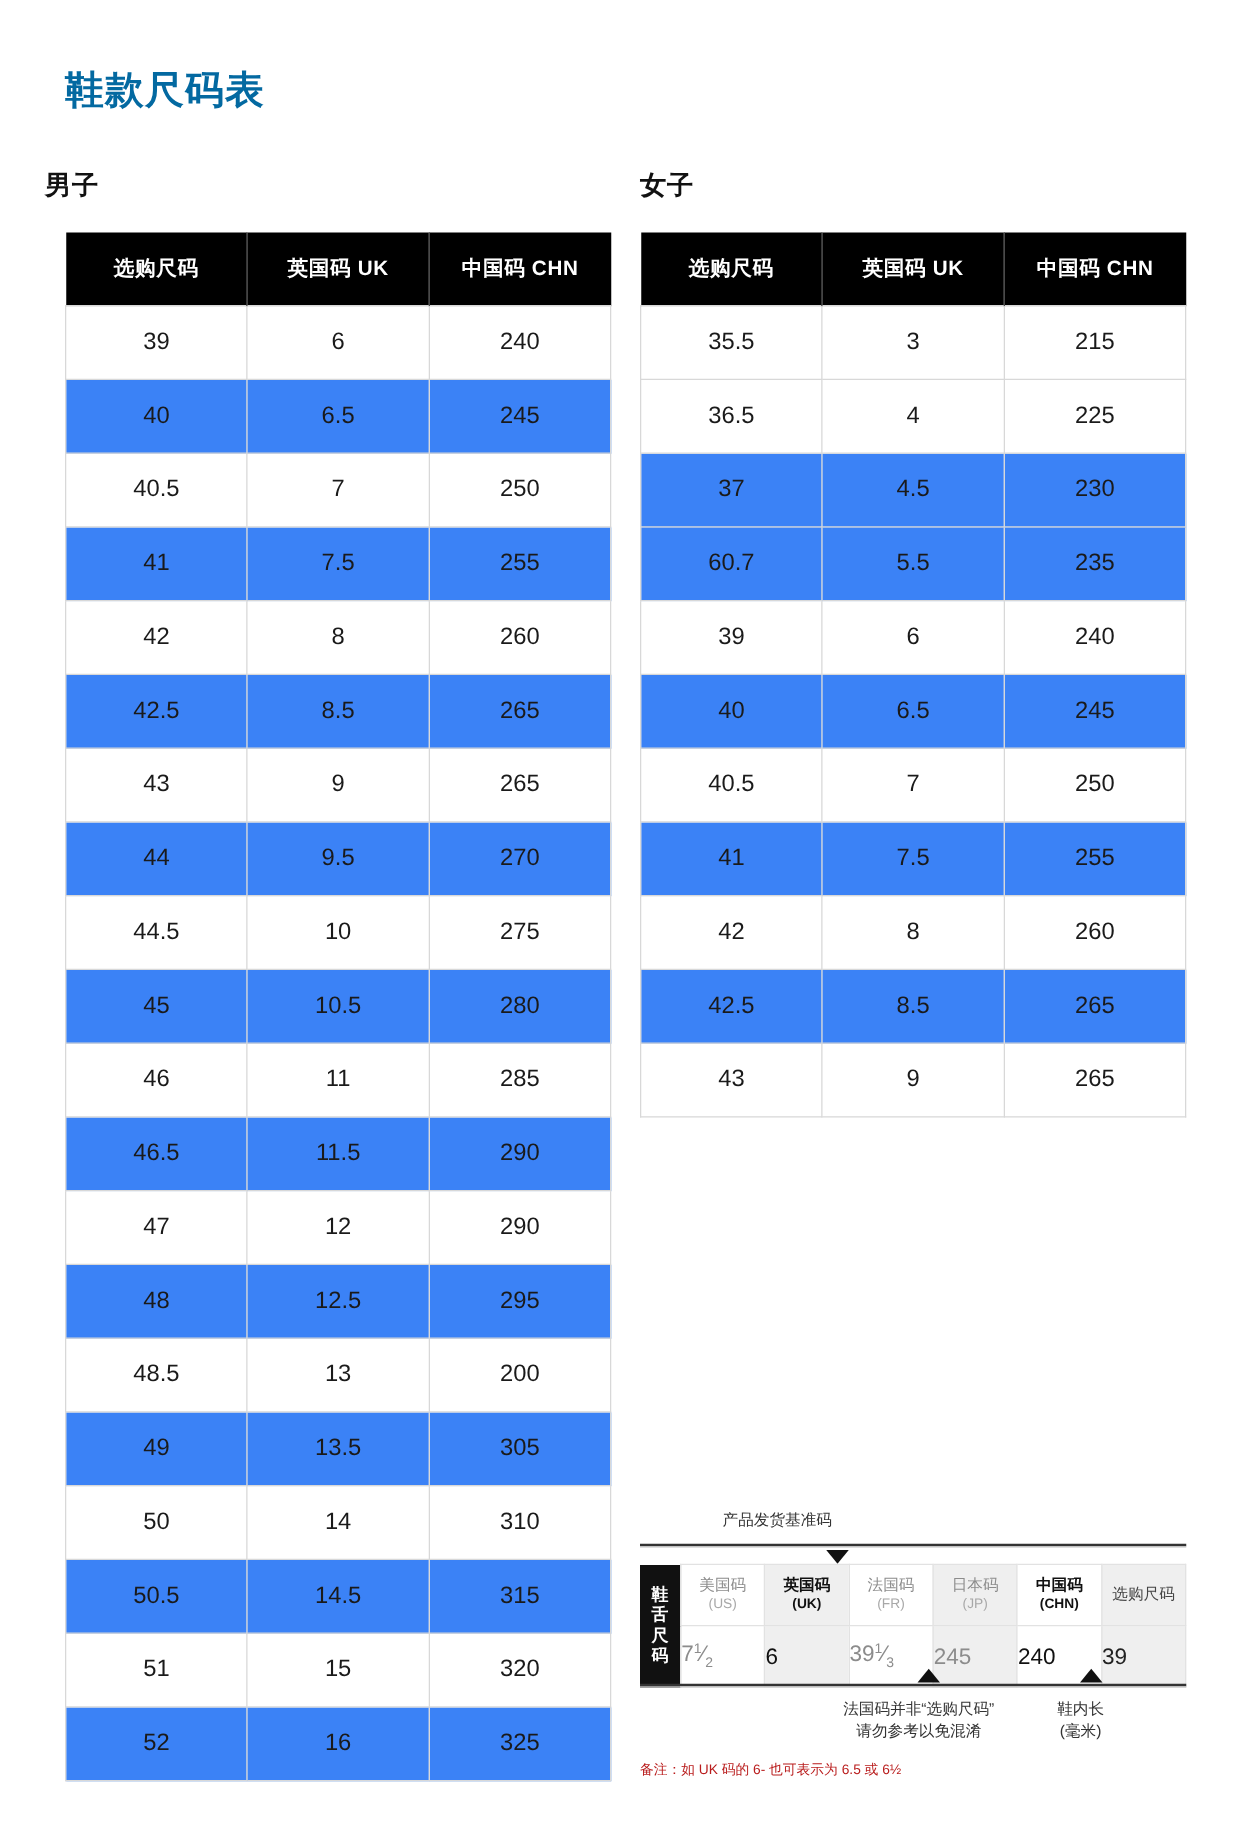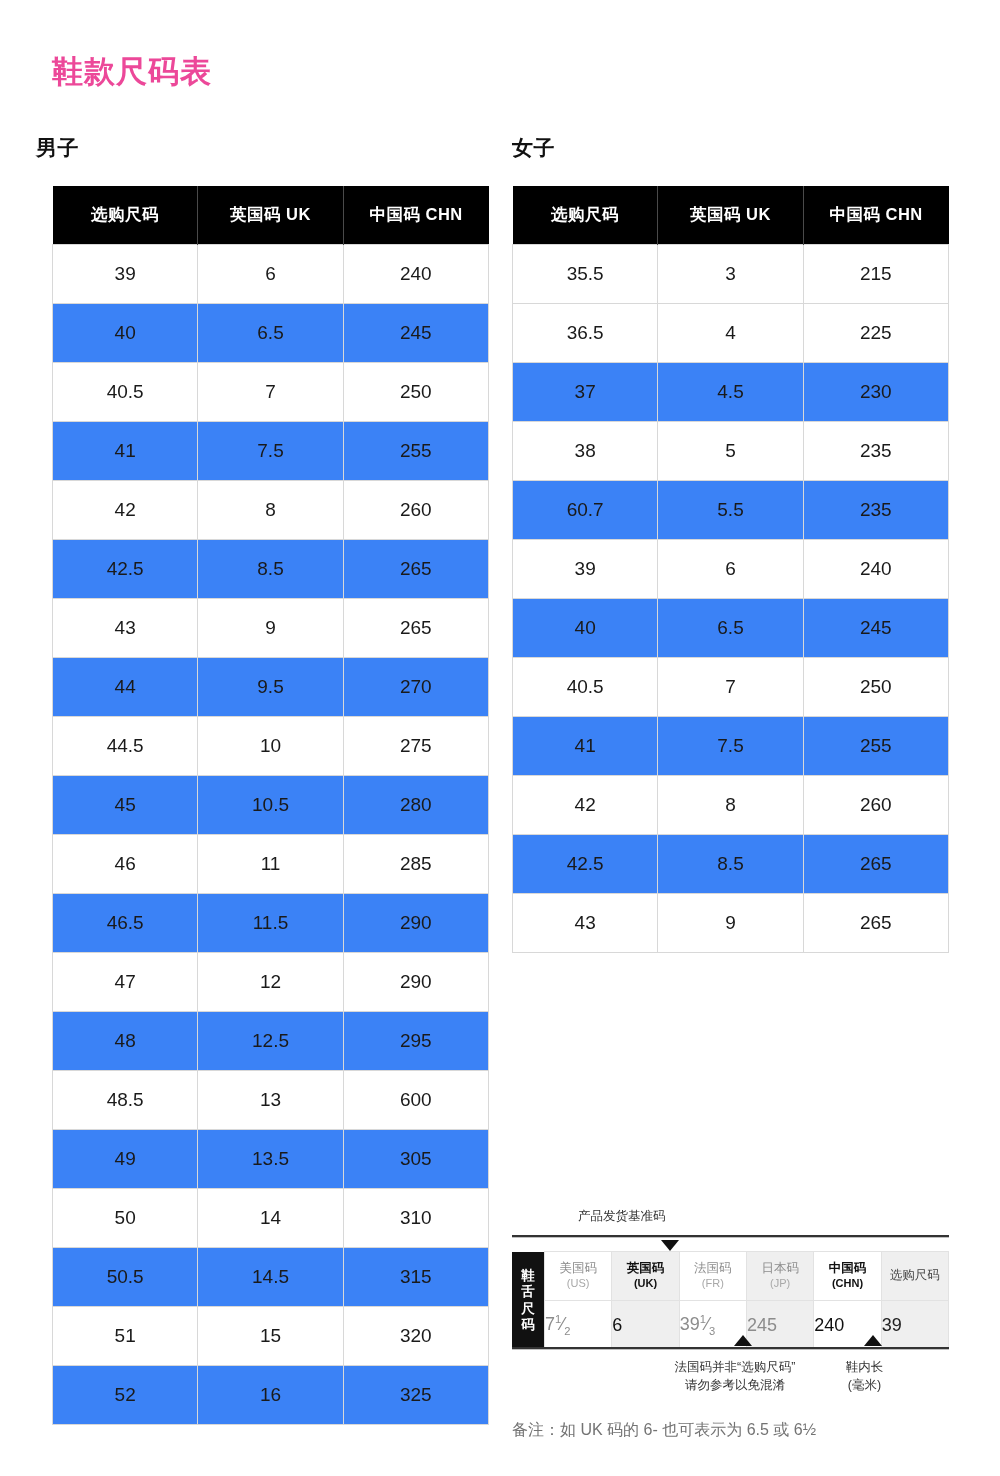--- a/index.html
+++ b/index.html
@@ -23,21 +23,21 @@
   }
 
   
   .page-title {
     position: absolute;
     left: 52px;
     top: 32px;
     font-size: 31px;
     font-weight: bold;
     letter-spacing: 1px;
-    color: #ec4899;
+    color: #0369a1;
     line-height: 1.2;
   }
 
   
   .section-title {
     position: absolute;
     font-size: 21px;
     font-weight: bold;
     color: #111111;
     letter-spacing: .5px;
@@ -193,24 +193,23 @@
     line-height: 1.45;
     color: #333333;
   }
   .legend-note.fr  { left: 128px; top: 150px; width: 190px; }
   .legend-note.chn { left: 300px; top: 150px; width: 105px; }
 
   .remark {
     position: absolute;
     left: 0px;
     top: 200px;
-    font-size: 16px;
-    color: #737373;
+    font-size: 11px;
+    color: #b91c1c;
     white-space: nowrap;
-    margin-top: 12px;
   }
 </style>
 </head>
 <body>
 
 <div class="page">
 
   <h1 class="page-title">鞋款尺码表</h1>
 
   <div class="section-title men">男子</div>
@@ -289,21 +288,21 @@
           <td>290</td>
         </tr>
         <tr class="even">
           <td>48</td>
           <td>12.5</td>
           <td>295</td>
         </tr>
         <tr class="odd">
           <td>48.5</td>
           <td>13</td>
-          <td>600</td>
+          <td>200</td>
         </tr>
         <tr class="even">
           <td>49</td>
           <td>13.5</td>
           <td>305</td>
         </tr>
         <tr class="odd">
           <td>50</td>
           <td>14</td>
           <td>310</td>
@@ -343,25 +342,20 @@
         </tr>
         <tr class="odd">
           <td>36.5</td>
           <td>4</td>
           <td>225</td>
         </tr>
         <tr class="even">
           <td>37</td>
           <td>4.5</td>
           <td>230</td>
-        </tr>
-        <tr class="odd">
-          <td>38</td>
-          <td>5</td>
-          <td>235</td>
         </tr>
         <tr class="even">
           <td>60.7</td>
           <td>5.5</td>
           <td>235</td>
         </tr>
         <tr class="odd">
           <td>39</td>
           <td>6</td>
           <td>240</td>

